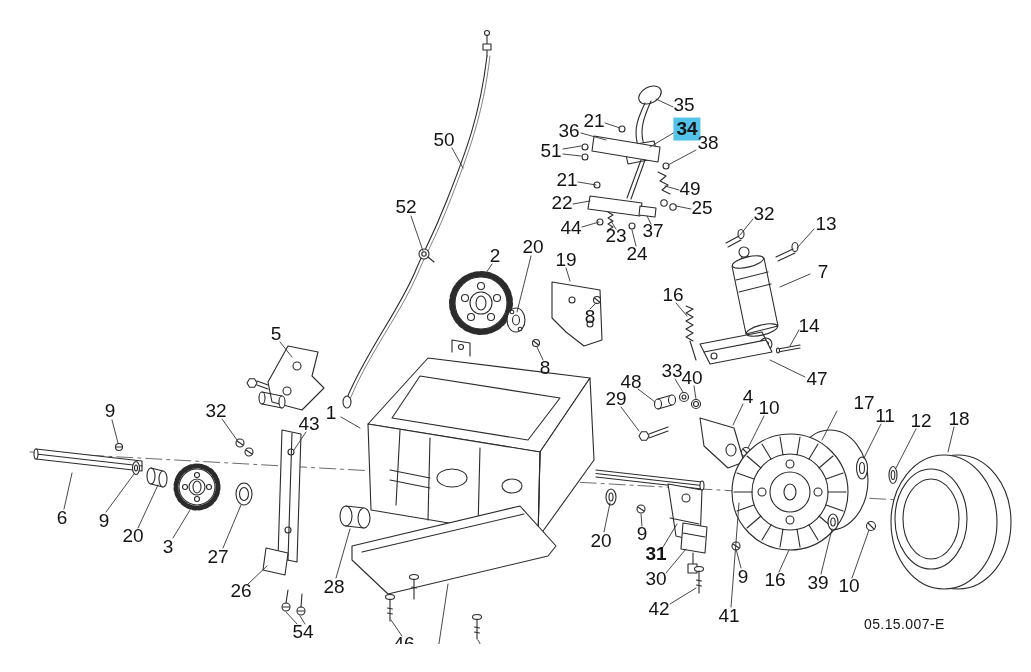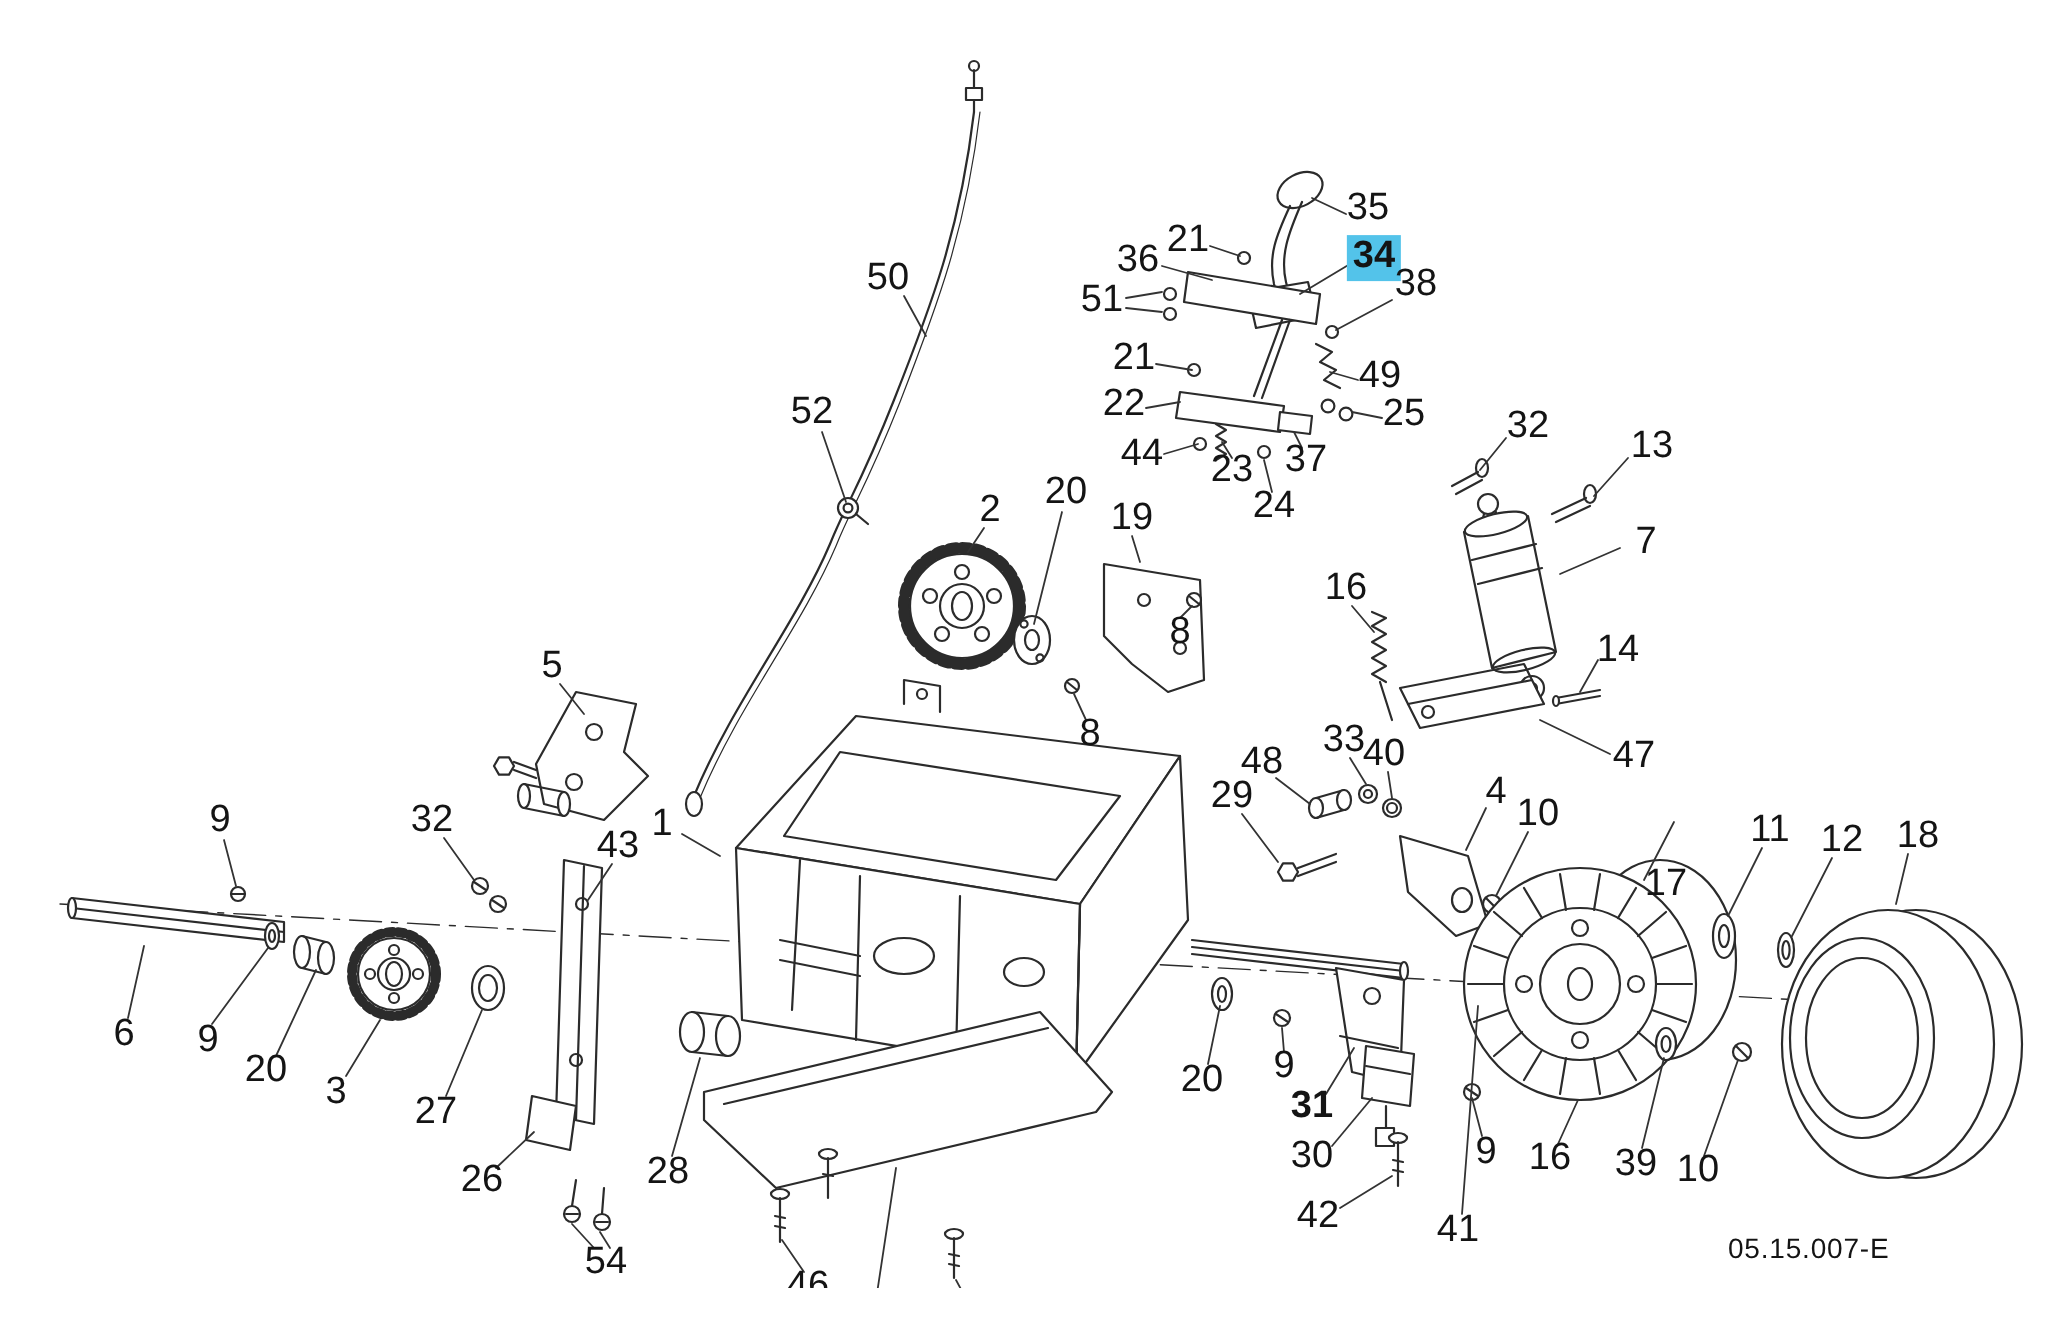--- a/index.html
+++ b/index.html
@@ -415,21 +415,21 @@
       <div class="callout" style="left: 331px; top: 413px;">1</div>
       <div class="callout" style="left: 110px; top: 411px;">9</div>
       <div class="callout" style="left: 216px; top: 411px;">32</div>
       <div class="callout" style="left: 309px; top: 424px;">43</div>
       <div class="callout" style="left: 631px; top: 382px;">48</div>
       <div class="callout" style="left: 672px; top: 371px;">33</div>
       <div class="callout" style="left: 692px; top: 378px;">40</div>
       <div class="callout" style="left: 616px; top: 399px;">29</div>
       <div class="callout" style="left: 748px; top: 397px;">4</div>
       <div class="callout" style="left: 769px; top: 408px;">10</div>
-      <div class="callout" style="left: 833px; top: 403px; margin-top: 40px;">17</div>
+      <div class="callout" style="left: 864px; top: 403px;">17</div>
       <div class="callout" style="left: 885px; top: 416px; text-align: center;">11</div>
       <div class="callout" style="left: 921px; top: 421px;">12</div>
       <div class="callout" style="left: 959px; top: 419px;">18</div>
       <div class="callout" style="left: 62px; top: 518px;">6</div>
       <div class="callout" style="left: 104px; top: 521px;">9</div>
       <div class="callout" style="left: 133px; top: 536px;">20</div>
       <div class="callout" style="left: 168px; top: 547px;">3</div>
       <div class="callout" style="left: 218px; top: 557px;">27</div>
       <div class="callout" style="left: 241px; top: 591px;">26</div>
       <div class="callout" style="left: 334px; top: 587px;">28</div>

